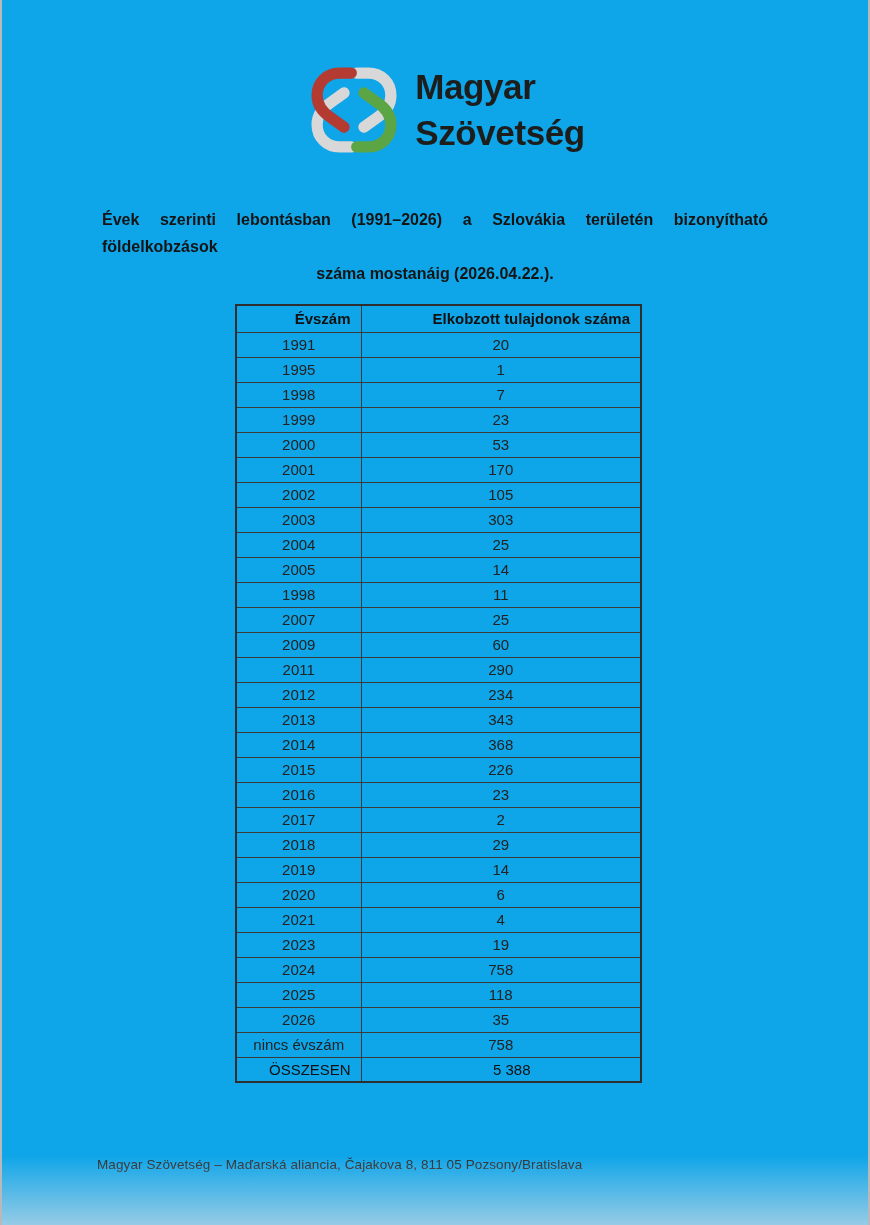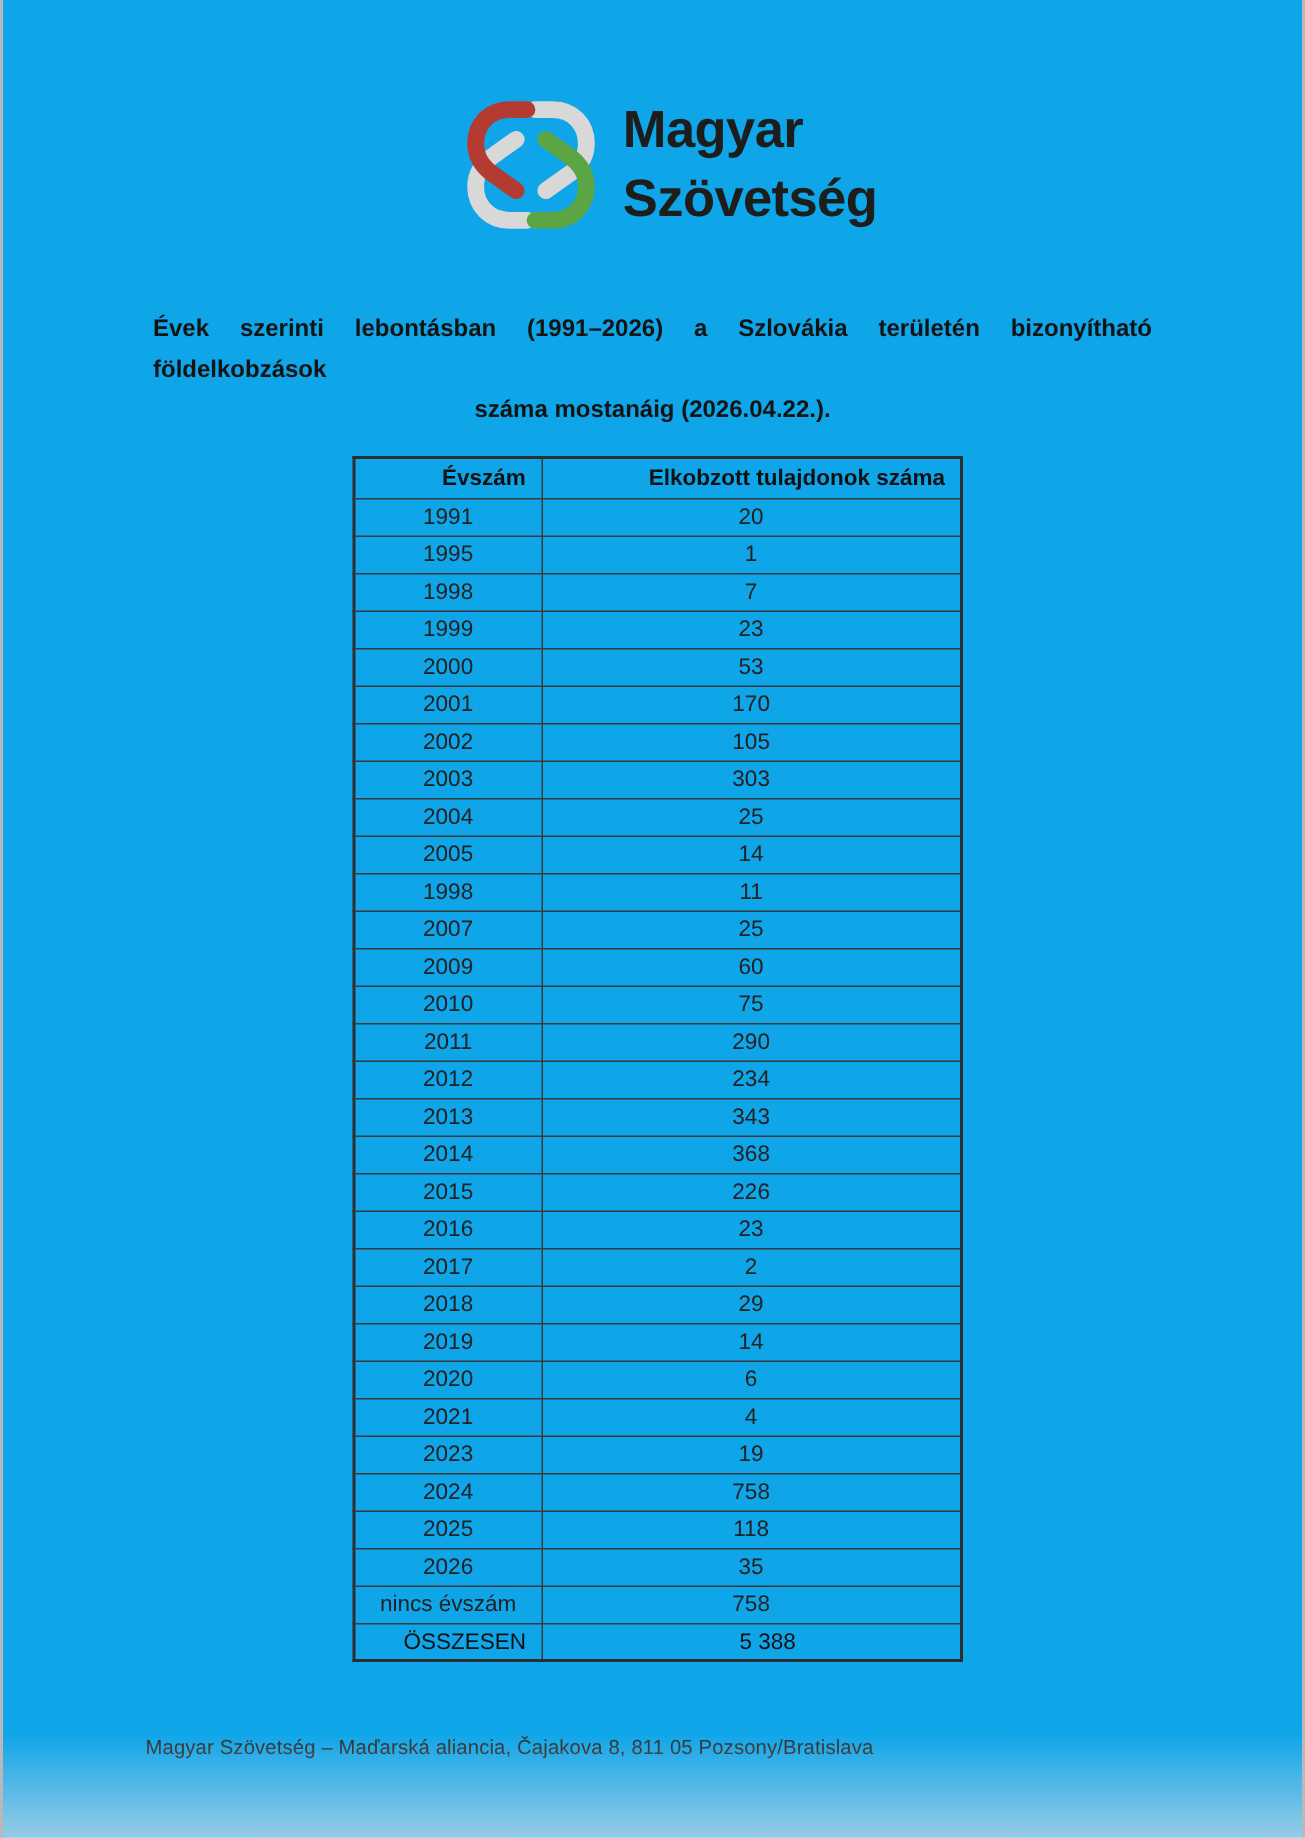--- a/index.html
+++ b/index.html
@@ -195,24 +195,20 @@
         </tr>
         <tr>
           <td>2007</td>
           <td>25</td>
         </tr>
         <tr>
           <td>2009</td>
           <td>60</td>
         </tr>
         <tr>
-          <td>2010</td>
-          <td>75</td>
-        </tr>
-        <tr>
           <td>2011</td>
           <td>290</td>
         </tr>
         <tr>
           <td>2012</td>
           <td>234</td>
         </tr>
         <tr>
           <td>2013</td>
           <td>343</td>

